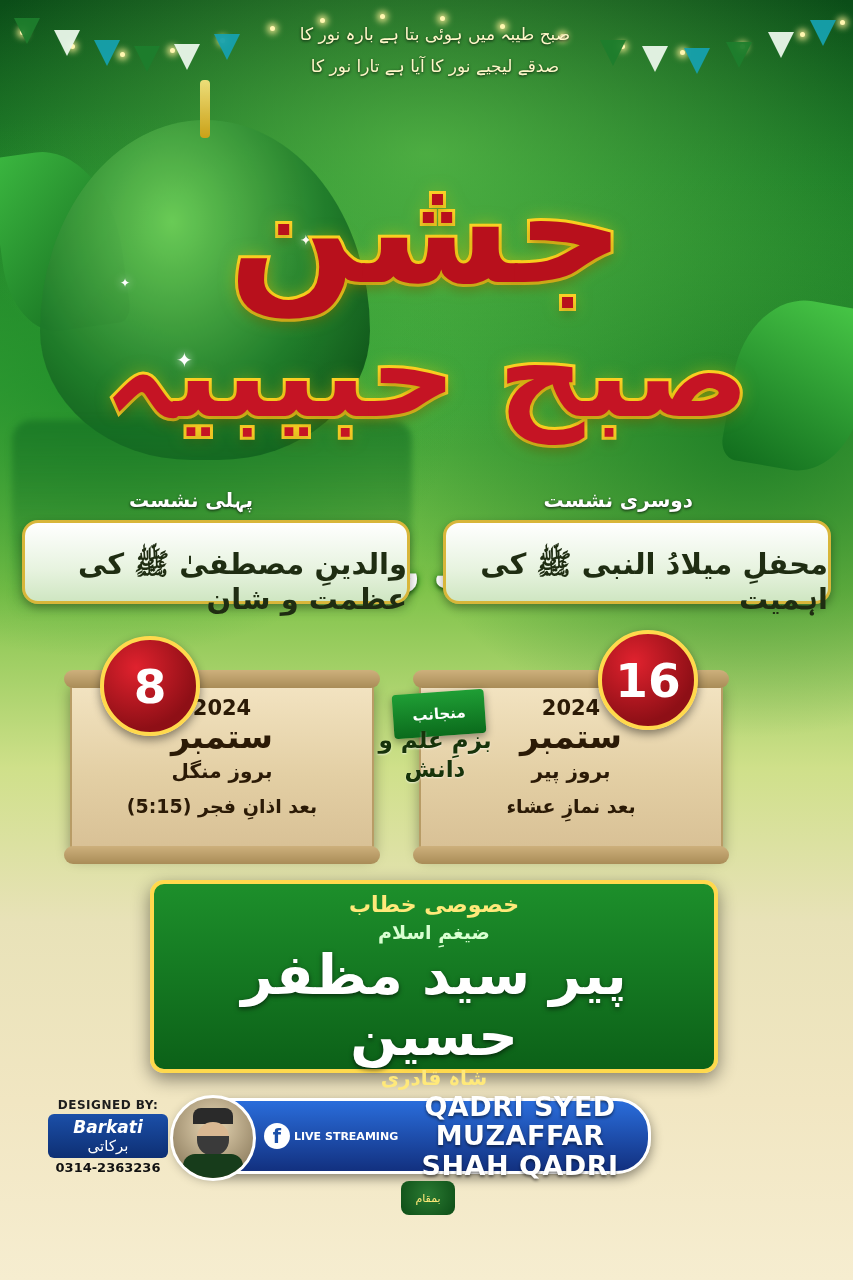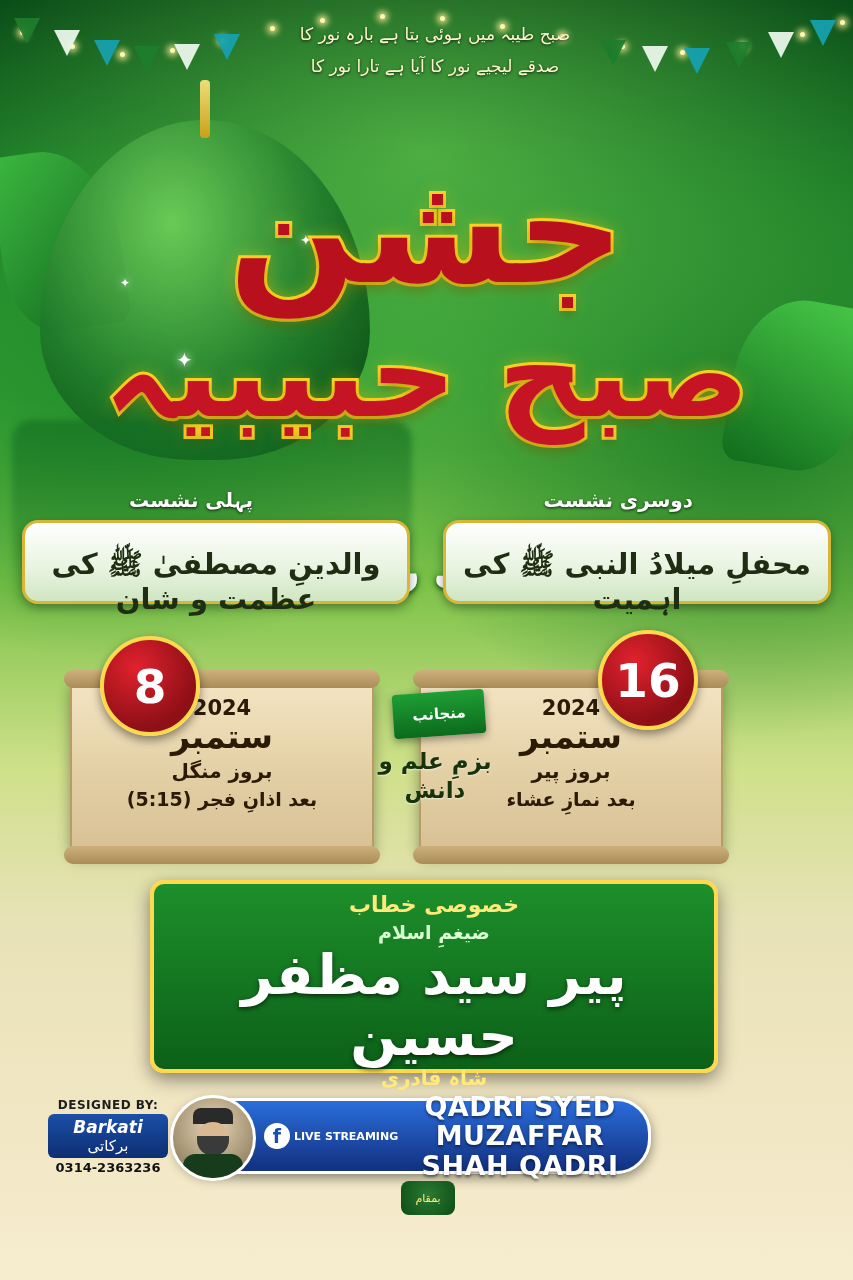--- a/index.html
+++ b/index.html
@@ -82,21 +82,21 @@
   
   .sessions{position:absolute;top:498px;left:0;width:853px;height:120px;}
   .sess{
     position:absolute;top:22px;width:382px;height:78px;
     background:linear-gradient(180deg,#ffffff,#e7f3df 60%,#cfe6c2);
     border:3px solid #d8b63a;border-radius:16px;
     box-shadow:0 4px 10px rgba(0,0,0,.35);
     display:flex;align-items:center;justify-content:center;direction:rtl;
   }
   .sess .line{
-    font-size:29px;font-weight:bold;color:#1f2d12;text-align:center;line-height:1.2;margin-top:40px;
+    font-size:29px;font-weight:bold;color:#1f2d12;text-align:right;line-height:1.2;margin-top:40px;
   }
   .sess.right{right:22px;}
   .sess.left{left:22px;}
   .sess-label{
     position:absolute;top:-10px;font-size:20px;font-weight:bold;color:#ffffff;
     text-shadow:0 1px 3px rgba(0,0,0,.8);direction:rtl;
   }
   .sess-label.r{right:600px;}
   .sess-label.l{right:160px;}
   
@@ -124,30 +124,30 @@
     box-shadow:0 4px 10px rgba(0,0,0,.45);
   }
   .badge.right{right:155px;top:0px;}
   .badge.left{left:100px;top:6px;}
   .scr-text{
     position:absolute;inset:14px;direction:rtl;text-align:center;color:#2b1a06;
   }
   .scr-date{font-size:33px;font-weight:bold;line-height:1.05;}
   .scr-year{font-size:21px;font-weight:bold;}
   .scr-day{font-size:20px;font-weight:bold;margin-top:4px;}
-  .scr-time{font-size:19px;font-weight:bold;margin-top:5px;}
+  .scr-time{font-size:19px;font-weight:bold;margin-top:12px;}
   .mid-flag{
     position:absolute;left:393px;top:62px;width:92px;height:44px;
     background:linear-gradient(180deg,#1f9e35,#0b6b1c);border-radius:4px;
     transform:rotate(-4deg);box-shadow:0 3px 8px rgba(0,0,0,.4);
     display:flex;align-items:center;justify-content:center;
   }
   .mid-flag span{color:#fff;font-size:15px;font-weight:bold;direction:rtl;}
   .mid-text{
-    position:absolute;left:360px;top:117px;width:150px;text-align:center;
+    position:absolute;left:360px;top:96px;width:150px;text-align:center;
     direction:rtl;color:#17330a;font-size:23px;font-weight:bold;line-height:1.25;
     text-shadow:0 1px 2px rgba(255,255,255,.6);
   }
   
   .speaker{
     position:absolute;left:150px;top:880px;width:560px;height:185px;
     background:linear-gradient(180deg,#1d8f2b,#0c6118);
     border:4px solid #ffd94d;border-radius:14px;
     box-shadow:0 6px 18px rgba(0,0,0,.45);
     text-align:center;direction:rtl;

